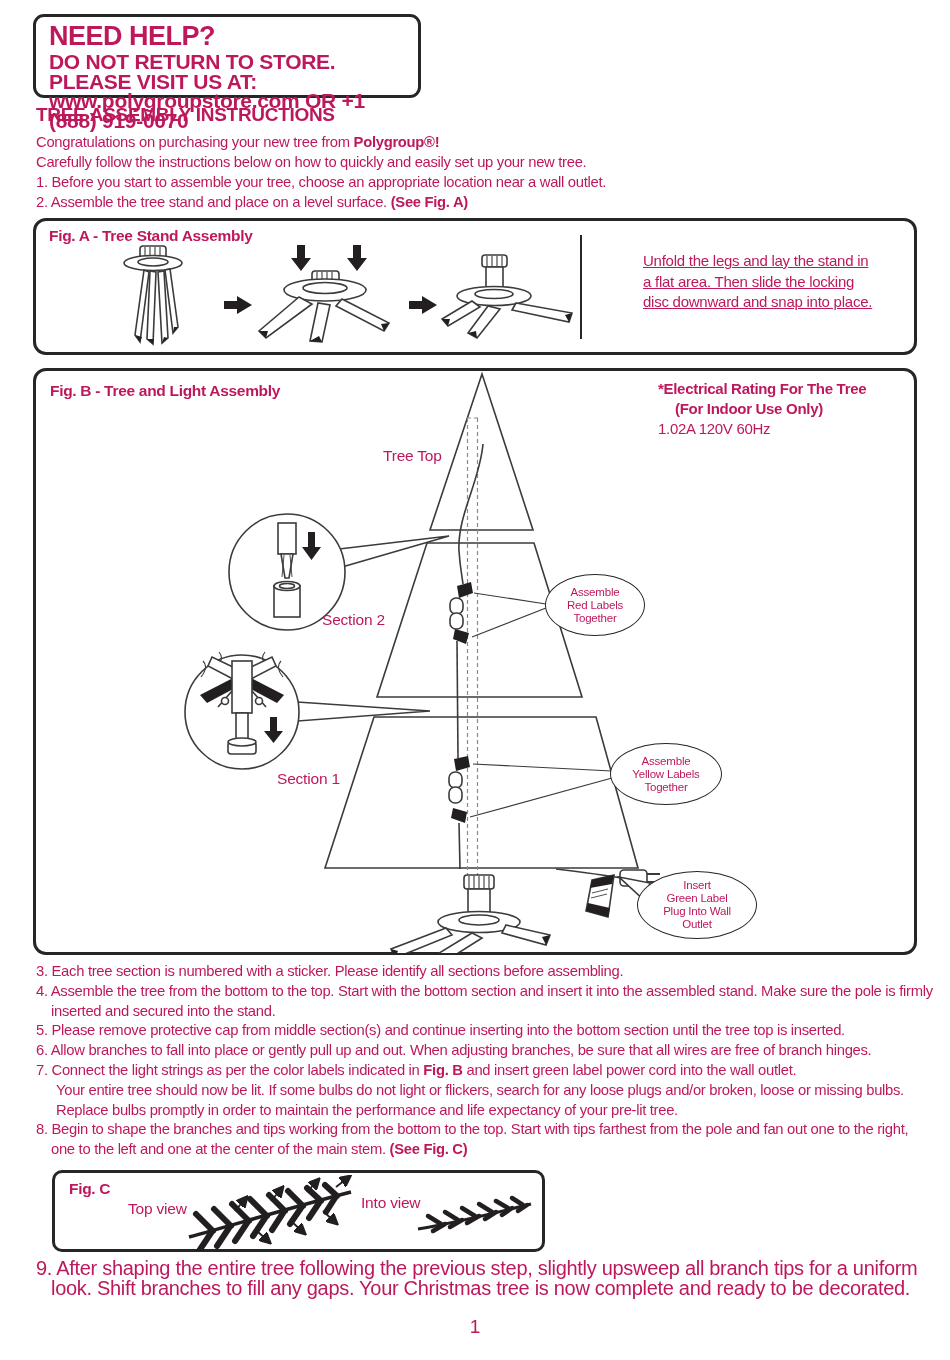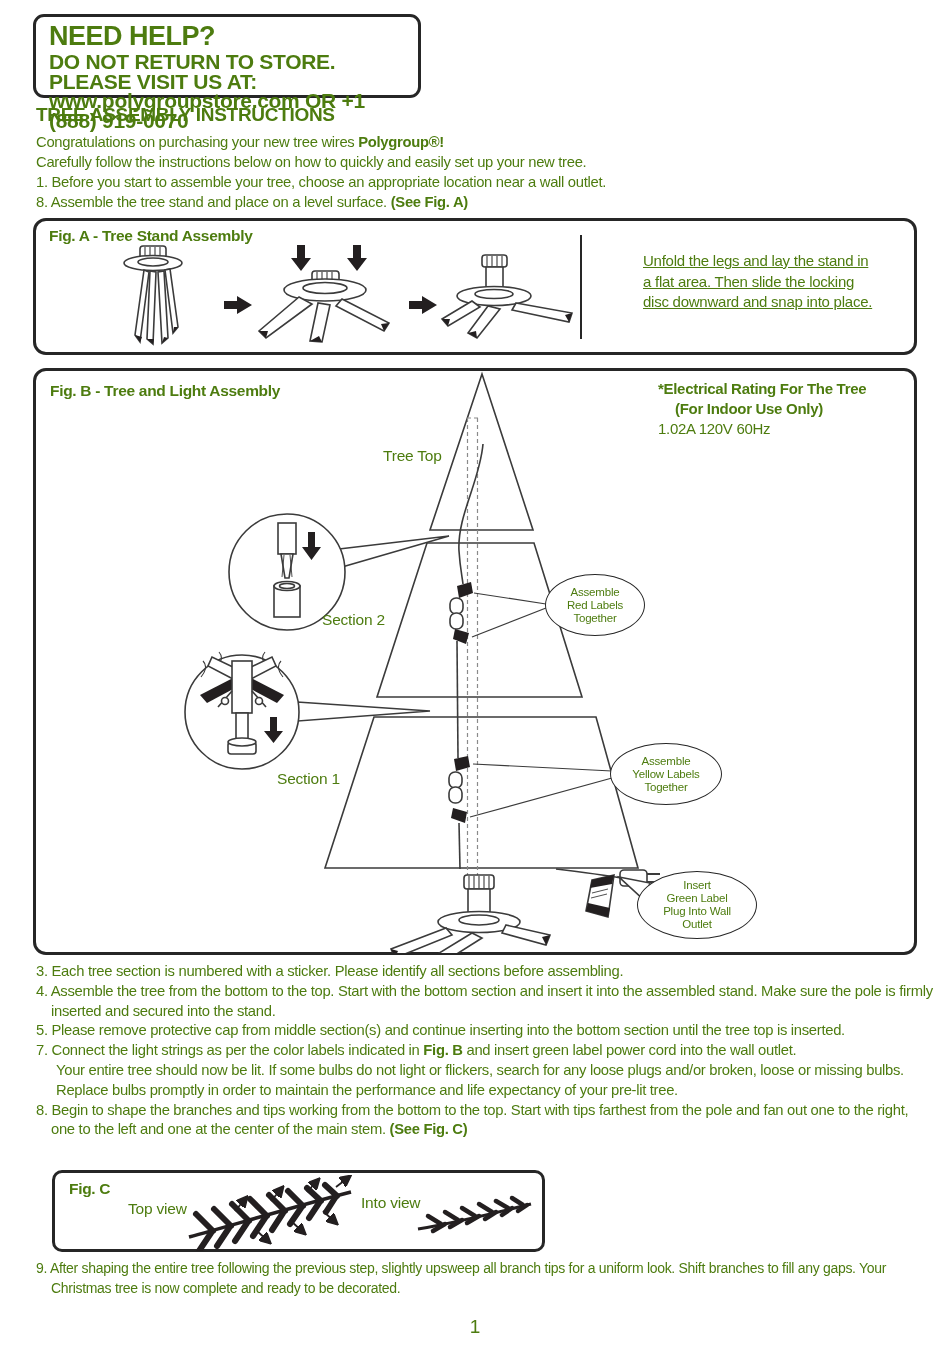--- a/index.html
+++ b/index.html
@@ -1,18 +1,18 @@
 <!DOCTYPE html>
 <html><head>
 <meta charset="utf-8">
 <style>
   html,body { margin:0; padding:0; background:#ffffff; }
   .page {
     position:relative; width:950px; height:1360px; background:#fff;
-    color:#4d7c0f; font-family:"Liberation Sans", sans-serif; overflow:hidden;
+    color:#be185d; font-family:"Liberation Sans", sans-serif; overflow:hidden;
   }
   .b { font-weight:bold; }
 
   
   .help-box {
     position:absolute; left:33px; top:14px; width:388px; height:84px;
     border:3px solid #262626; border-radius:11px; box-sizing:border-box;
     padding:4px 10px 0 13px;
   }
   .help-title { font-size:27px; font-weight:bold; letter-spacing:-0.5px; line-height:31px; }
@@ -50,21 +50,21 @@
     letter-spacing:-0.2px; box-sizing:border-box;
   }
   .co-red    { left:509px; top:203px; width:100px; height:62px; }
   .co-yellow { left:574px; top:372px; width:112px; height:62px; }
   .co-green  { left:601px; top:500px; width:120px; height:68px; }
 
   
   .steps { position:absolute; left:36px; top:962px; width:897px; font-size:14.8px; line-height:19.8px; letter-spacing:-0.3px; }
   .step { padding-left:15px; text-indent:-15px; }
   .step.cont { padding-left:20px; text-indent:0; }
-  .s9 { position:absolute; left:36px; top:1259px; width:897px; font-size:14px; line-height:19.8px;
+  .s9 { position:absolute; left:36px; top:1259px; width:897px; font-size:20px; line-height:19.8px;
         letter-spacing:-0.3px; padding-left:15px; text-indent:-15px; box-sizing:border-box; }
 
   .fc-lbl { position:absolute; font-size:15.5px; letter-spacing:-0.2px; }
   .fc-top-view { left:73px; top:27px; }
   .fc-side-view { left:306px; top:21px; }
   .fc-art { position:absolute; }
 
   .model { position:absolute; left:33px; top:1306px; font-weight:bold; font-size:15.5px; letter-spacing:-0.3px; }
   .page-num { position:absolute; left:0; top:1316px; width:950px; text-align:center; font-size:19px; }
 </style>
@@ -74,24 +74,24 @@
 <div class="page">
 
   <div class="help-box">
     <div class="help-title">NEED HELP?</div>
     <div class="help-line">DO NOT RETURN TO STORE. PLEASE VISIT US AT:</div>
     <div class="help-line">www.polygroupstore.com OR +1 (888) 919-0070</div>
   </div>
 
   <div class="page-title">TREE ASSEMBLY INSTRUCTIONS</div>
   <div class="intro">
-    <div><span>Congratulations on purchasing your new tree wires </span><span class="b">Polygroup®!</span></div>
+    <div><span>Congratulations on purchasing your new tree from </span><span class="b">Polygroup®!</span></div>
     <div>Carefully follow the instructions below on how to quickly and easily set up your new tree.</div>
     <div>1. Before you start to assemble your tree, choose an appropriate location near a wall outlet.</div>
-    <div><span>8. Assemble the tree stand and place on a level surface. </span><span class="b">(See Fig. A)</span></div>
+    <div><span>2. Assemble the tree stand and place on a level surface. </span><span class="b">(See Fig. A)</span></div>
   </div>
 
   <div class="fig-box fig-a">
     <div class="fig-label" style="left:13px; top:6px;">Fig. A - Tree Stand Assembly</div>
     <svg class="fig-a-art" width="500" height="108" viewBox="0 0 500 108" fill="none" stroke="#3b3b3b" stroke-width="1.6">
 
       <g>
         <rect x="56" y="3" width="26" height="13" rx="3" fill="#fff"></rect>
         <path d="M61 4 v11 M66 4 v11 M71 4 v11 M76 4 v11" stroke-width="1.1"></path>
         <ellipse cx="69" cy="20" rx="29" ry="7.5" fill="#fff"></ellipse>
@@ -249,20 +249,21 @@
     <div class="callout co-green">Insert
 Green Label
 Plug Into Wall
 Outlet</div>
   </div>
 
   <div class="steps">
     <div class="step">3. Each tree section is numbered with a sticker. Please identify all sections before assembling.</div>
     <div class="step">4. Assemble the tree from the bottom to the top. Start with the bottom section and insert it into the assembled stand. Make sure the pole is firmly inserted and secured into the stand.</div>
     <div class="step">5. Please remove protective cap from middle section(s) and continue inserting into the bottom section until the tree top is inserted.</div>
+    <div class="step">6. Allow branches to fall into place or gently pull up and out. When adjusting branches, be sure that all wires are free of branch hinges.</div>
     <div class="step"><span>7. Connect the light strings as per the color labels indicated in </span><span class="b">Fig. B</span><span> and insert green label power cord into the wall outlet.</span></div>
     <div class="step cont">Your entire tree should now be lit. If some bulbs do not light or flickers, search for any loose plugs and/or broken, loose or missing bulbs. Replace bulbs promptly in order to maintain the performance and life expectancy of your pre-lit tree.</div>
     <div class="step"><span>8. Begin to shape the branches and tips working from the bottom to the top. Start with tips farthest from the pole and fan out one to the right, one to the left and one at the center of the main stem. </span><span class="b">(See Fig. C)</span></div>
   </div>
 
   <div class="fig-box fig-c">
     <div class="fig-label" style="left:14px; top:7px;">Fig. C</div>
     <div class="fc-lbl fc-top-view">Top view</div>
     <svg class="fc-art" style="left:128px; top:2px;" width="182" height="76" viewBox="0 0 182 76" fill="none" stroke="#231f20">
       <defs>

